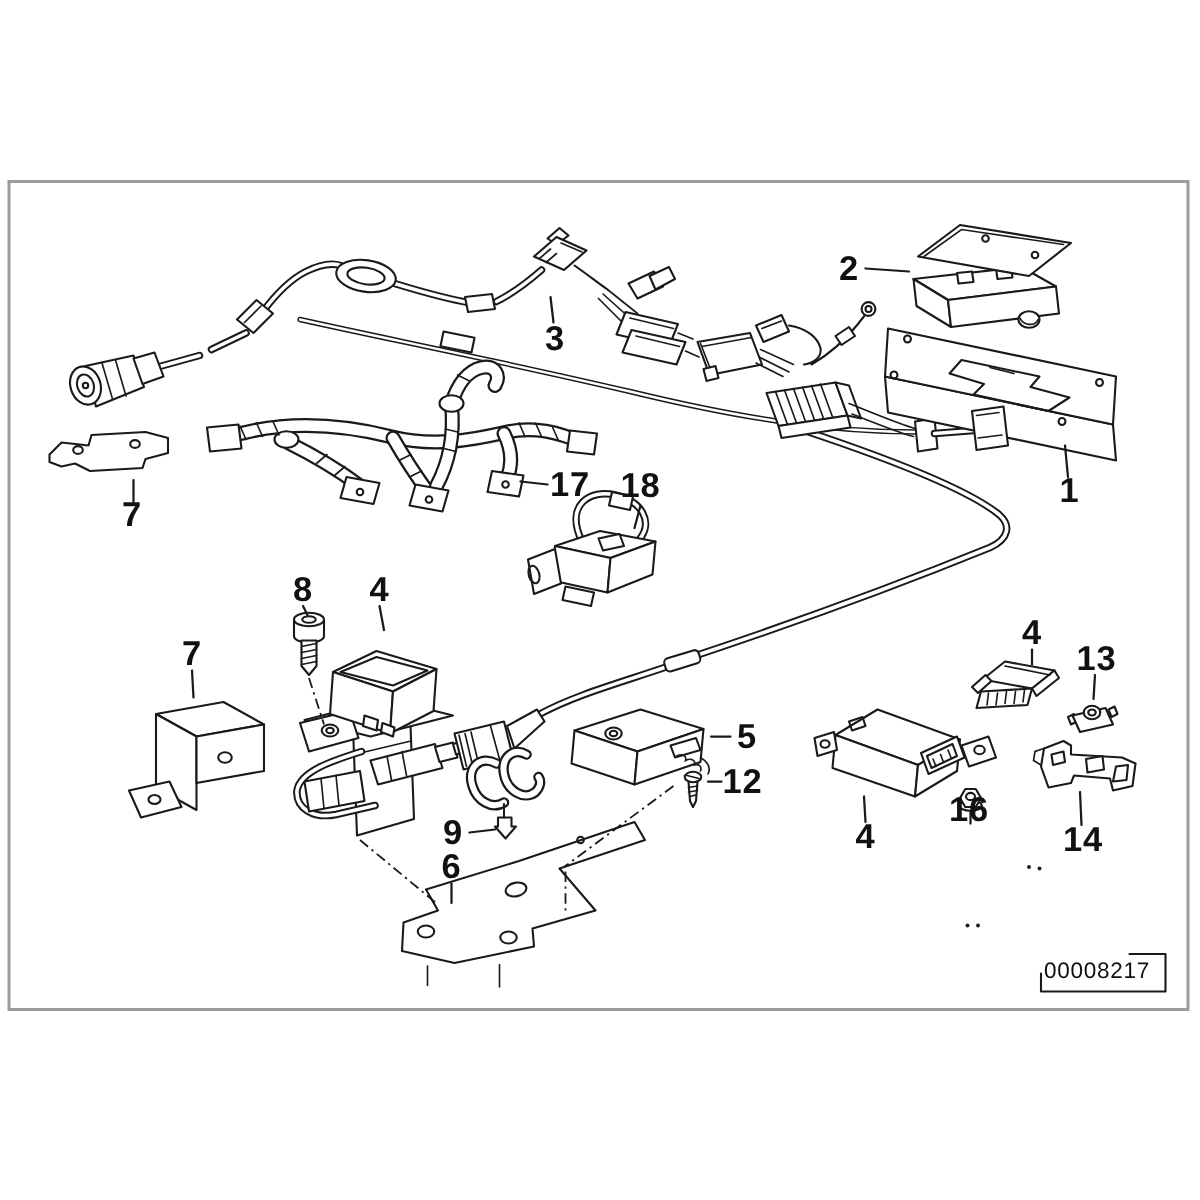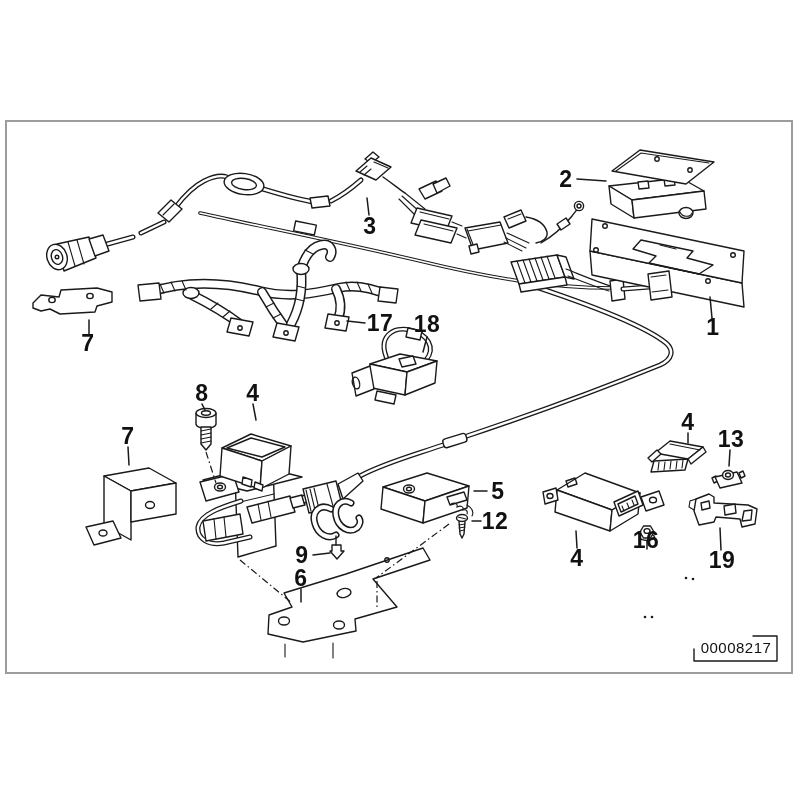--- a/index.html
+++ b/index.html
@@ -18,21 +18,21 @@
   .pi  { fill:none; stroke:#fff;        stroke-width:7;   stroke-linecap:round; stroke-linejoin:round; }
   .co  { fill:none; stroke:var(--line); stroke-width:7;   stroke-linecap:round; }
   .ci  { fill:none; stroke:#fff;        stroke-width:4;   stroke-linecap:round; }
   .axis{ fill:none; stroke:var(--line); stroke-width:1.2; stroke-dasharray:7 3 1.5 3; }
   .leader{ fill:none; stroke:var(--line); stroke-width:1.5; stroke-linecap:round; }
   .frame{ fill:none; stroke:var(--frame); stroke-width:2; }
   .dot{ fill:var(--line); stroke:none; }
   .callout{ position:absolute; transform:translate(-50%,-50%); font-weight:bold;
             font-size:23px; color:#111; letter-spacing:0.5px; white-space:nowrap; }
   .stamp{ position:absolute; left:696px; top:639px; width:80px; height:18px;
-          font-size:15px; color:#111; text-align:center; letter-spacing:0.5px; }
+          font-size:15px; color:#111; letter-spacing:0.5px; }
 </style>
 </head>
 <body>
 
 <div class="stage">
 
 <svg width="800" height="800" viewBox="0 0 800 800">
 
   <rect class="frame" x="6" y="121" width="786" height="552"></rect>
 
@@ -363,21 +363,21 @@
 <div class="callout" style="left:253px;top:393px">4</div>
 <div class="callout" style="left:498px;top:491px">5</div>
 <div class="callout" style="left:301px;top:578px">6</div>
 <div class="callout" style="left:88px;top:343px">7</div>
 <div class="callout" style="left:202px;top:393px">8</div>
 <div class="callout" style="left:302px;top:555px">9</div>
 <div class="callout" style="left:495px;top:521px">12</div>
 <div class="callout" style="left:128px;top:436px">7</div>
 <div class="callout" style="left:577px;top:558px">4</div>
 <div class="callout" style="left:688px;top:422px">4</div>
-<div class="callout" style="left:722px;top:560px">19</div>
+<div class="callout" style="left:722px;top:560px">14</div>
 <div class="callout" style="left:731px;top:439px">13</div>
 <div class="callout" style="left:646px;top:540px">16</div>
 <div class="callout" style="left:380px;top:323px">17</div>
 <div class="callout" style="left:427px;top:324px">18</div>
 
 <div class="stamp">00008217</div>
 
 </div>
 
 </body></html>

